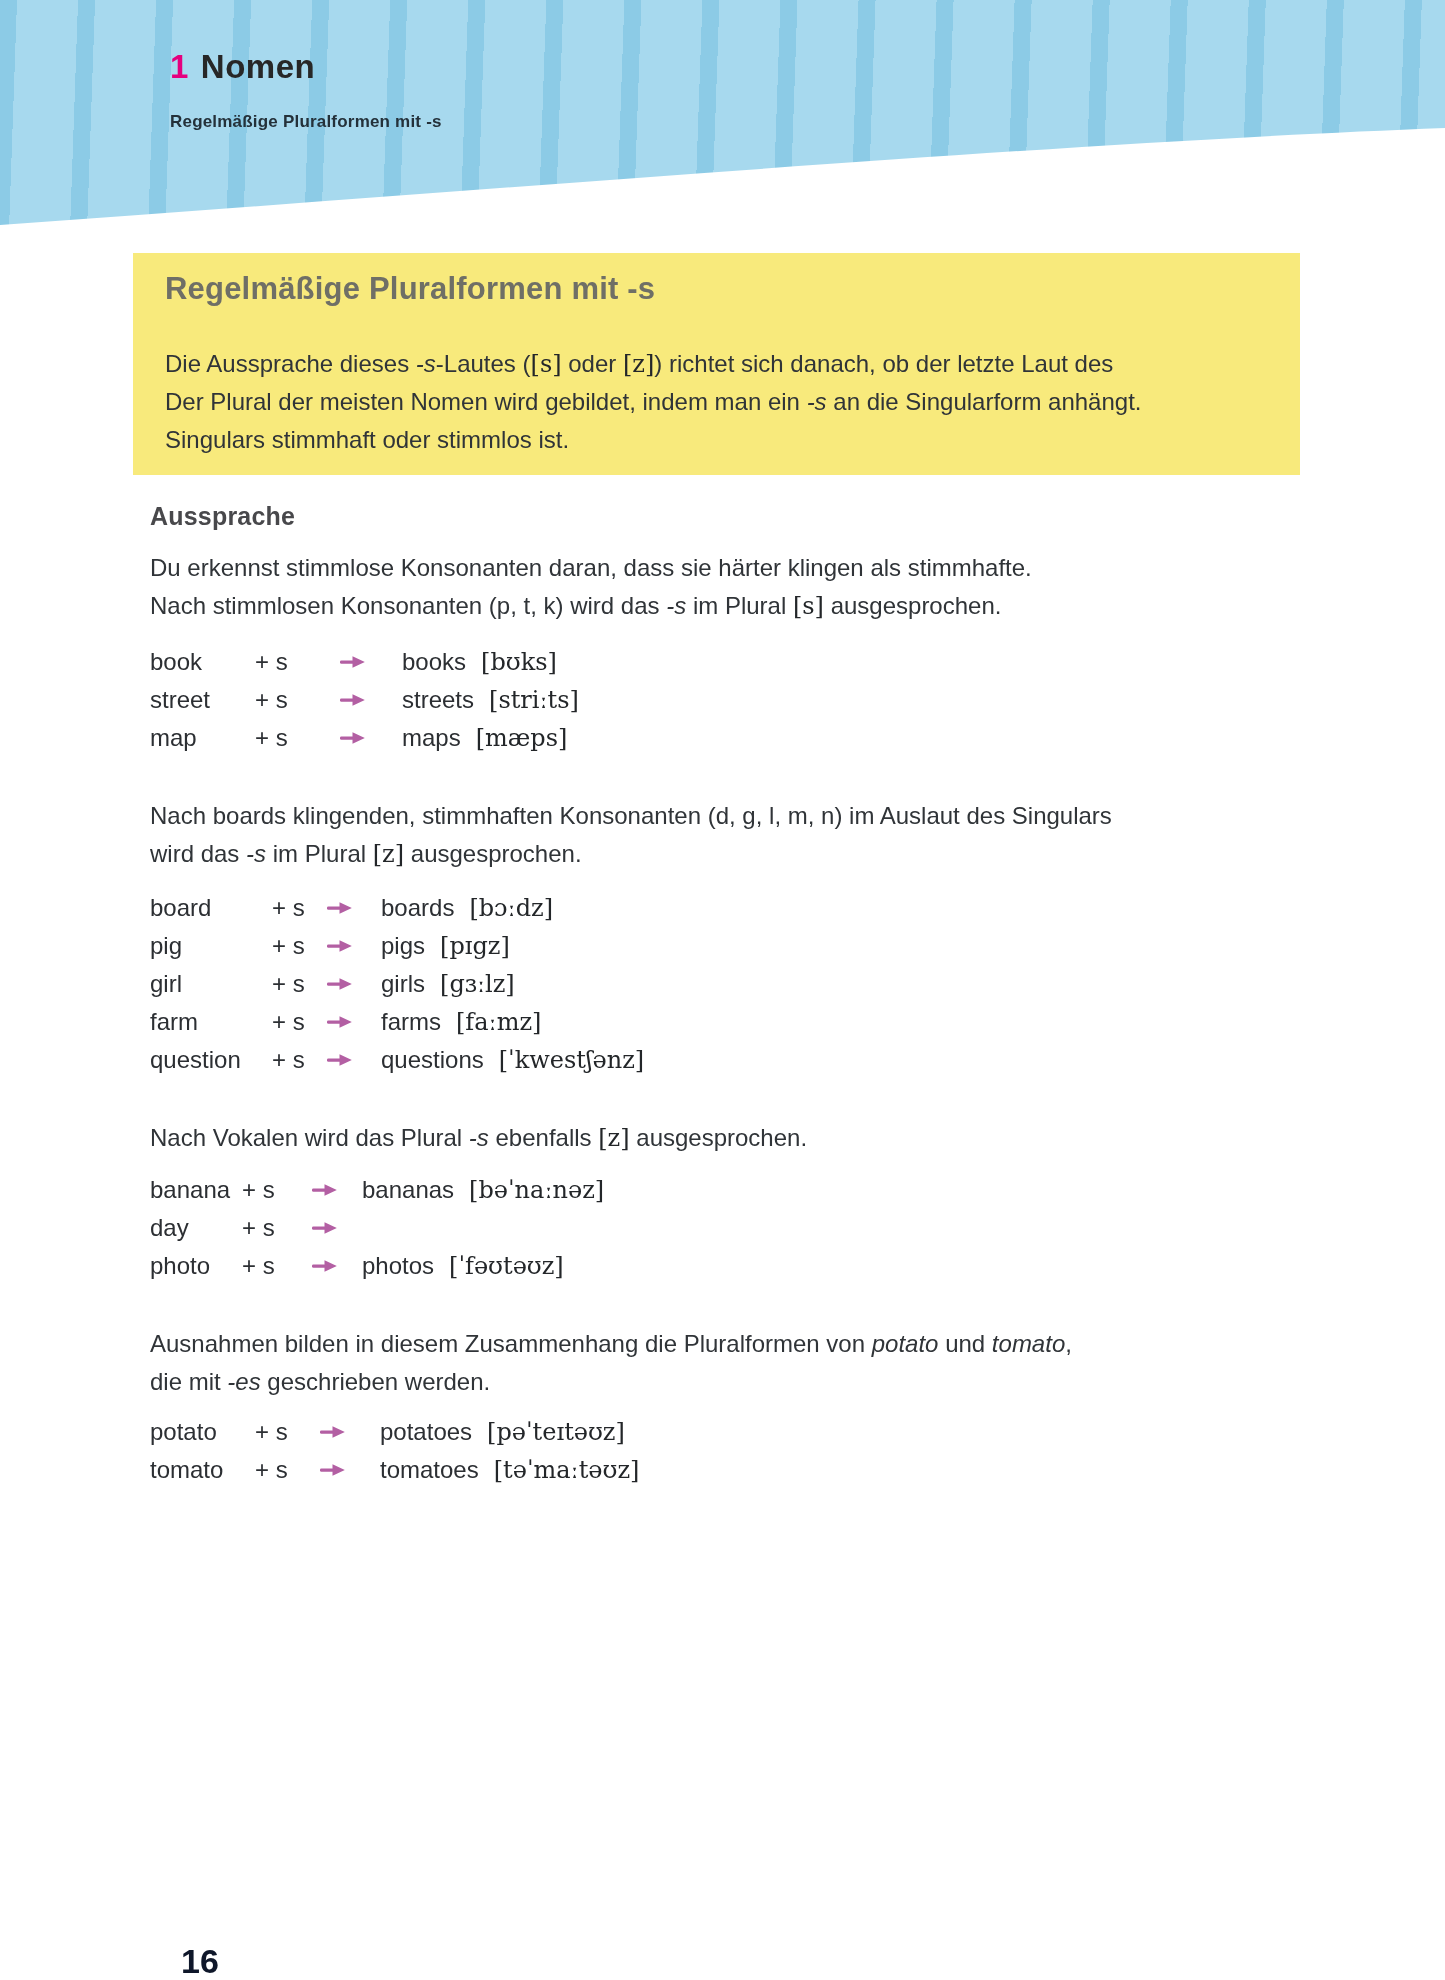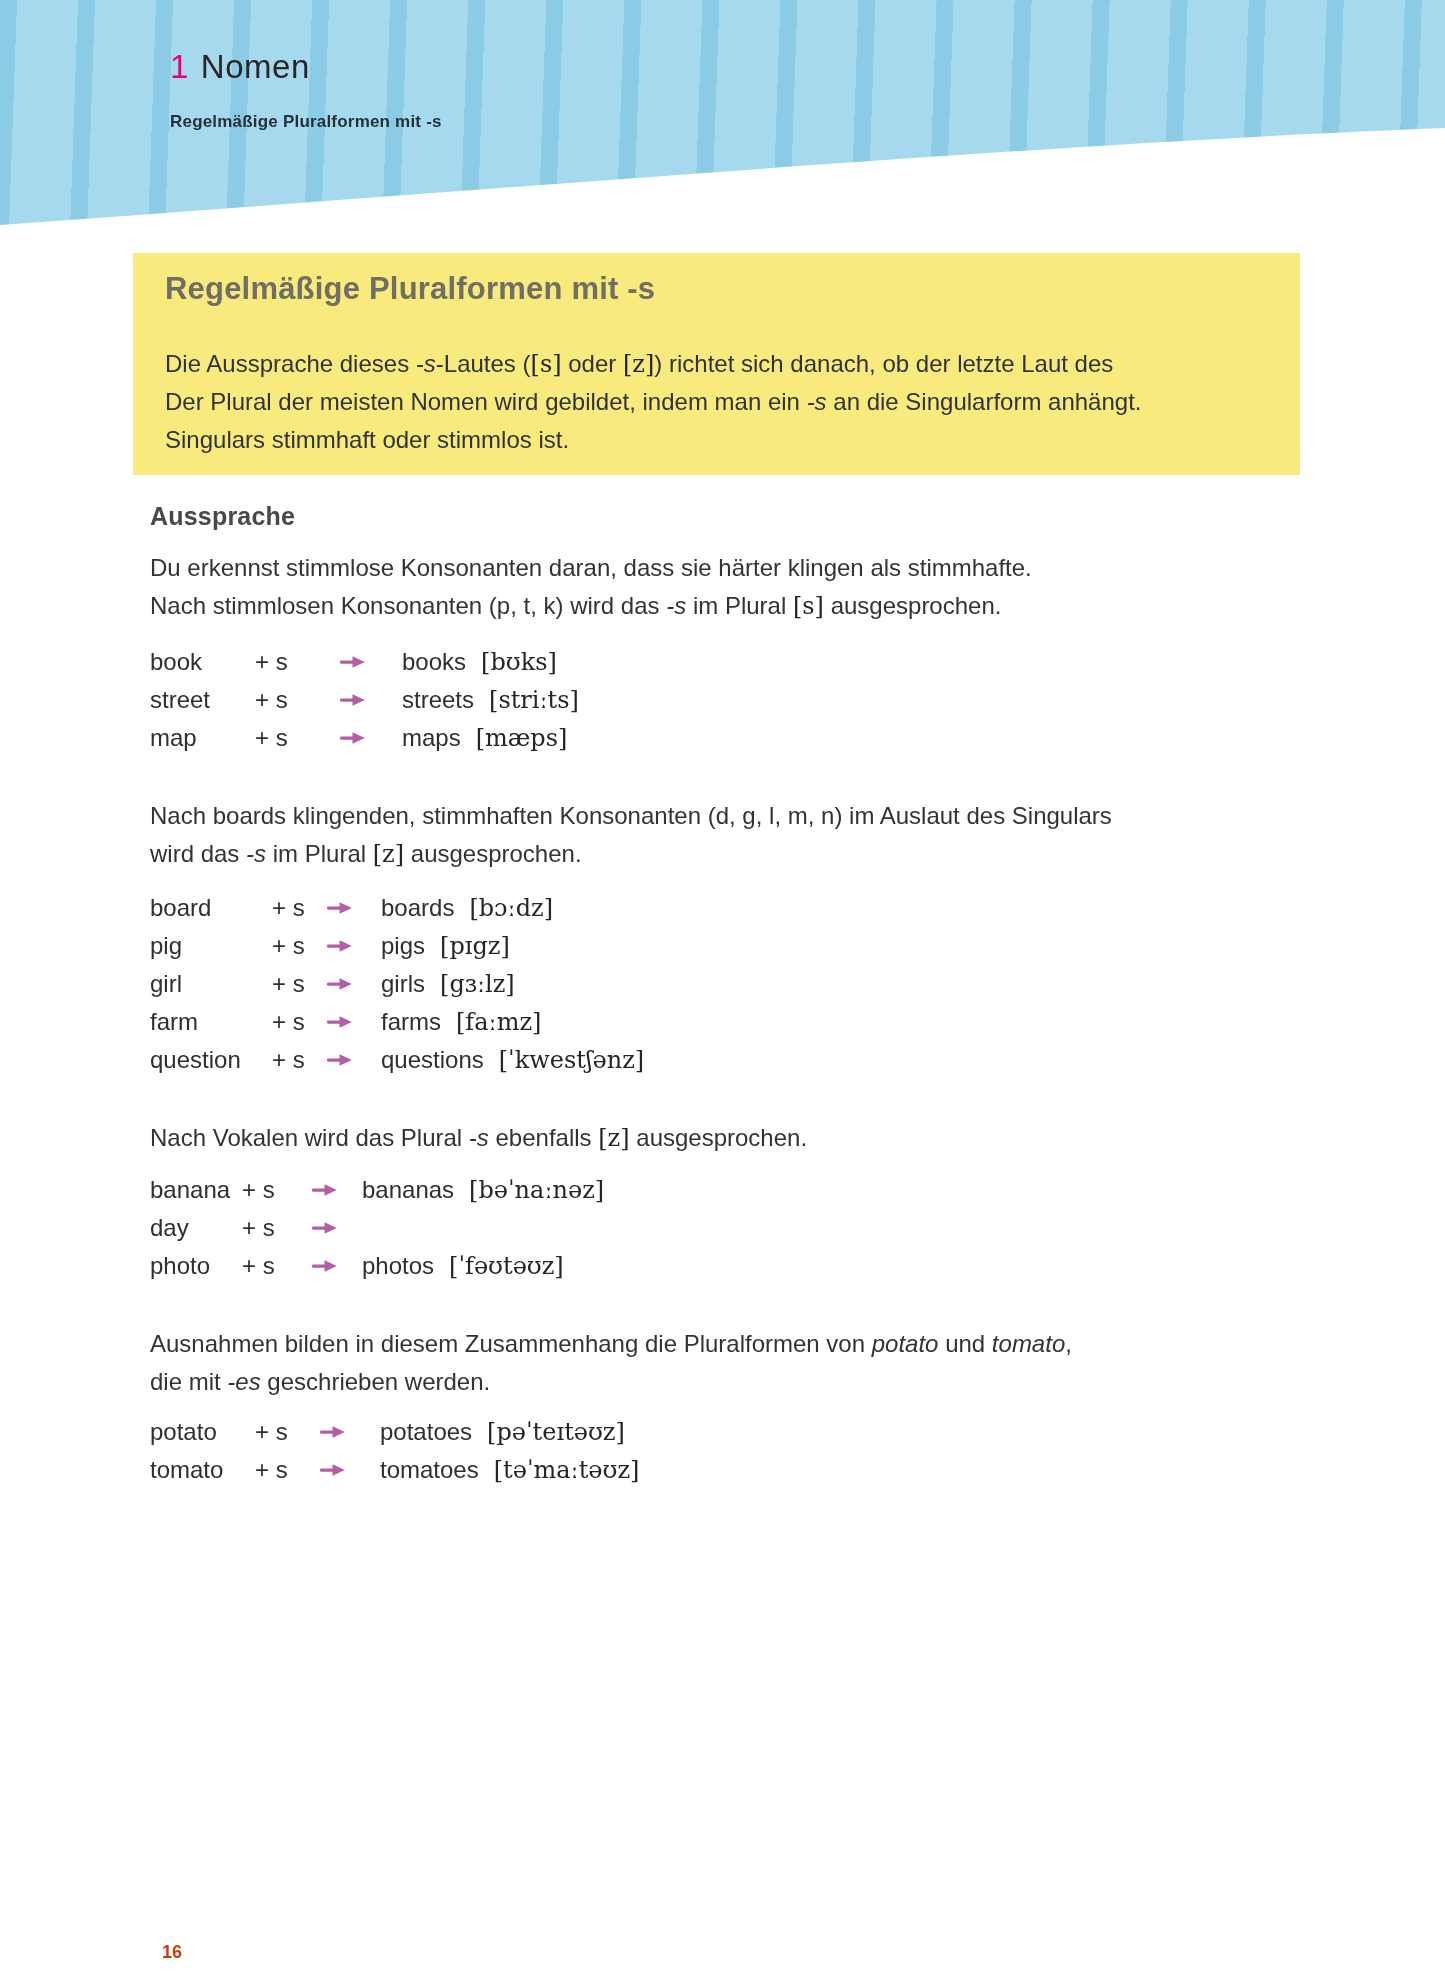--- a/index.html
+++ b/index.html
@@ -7,21 +7,21 @@
     width:1445px;height:1980px;position:relative;overflow:hidden;background:#ffffff;
     font-family:"Liberation Sans","DejaVu Sans",sans-serif;
   }
   
   .band{
     position:relative;width:1445px;height:230px;
     background:repeating-linear-gradient(92deg,#8ccbe6 0 17px,#a7d9ee 17px 78px);
     clip-path:path("M0 0 L1445 0 L1445 128 C1050 143 520 188 0 225 Z");
   }
   .band-inner{padding:46px 0 0 170px;}
-  .chapter-line{font-size:33px;font-weight:normal;line-height:42px;letter-spacing:.5px;}
+  .chapter-line{font-size:33px;font-weight:bold;line-height:42px;letter-spacing:.5px;}
   .chapter-num{color:#e5007e;margin-right:12px;}
   .chapter-title{color:#272727;}
   .band-subtitle{margin-top:24px;font-size:17px;font-weight:bold;color:#24313a;letter-spacing:.2px;}
   
   .intro-box{
     box-sizing:border-box;margin:23px 0 0 133px;width:1167px;
     background:#f8ea7c;padding:16px 32px 16px 32px;
   }
   .intro-title{font-size:31px;font-weight:bold;color:#6f6f66;line-height:40px;letter-spacing:.2px;}
   .intro-body{margin-top:36px;}
@@ -38,21 +38,21 @@
   .plural-list{margin-top:18px;}
   .plural-row{display:grid;align-items:center;height:38px;font-size:24px;color:#2c2f33;}
   .cols-a .plural-row{grid-template-columns:105px 85px 62px auto;}
   .cols-b .plural-row{grid-template-columns:122px 55px 54px auto;}
   .cols-c .plural-row{grid-template-columns:92px 70px 50px auto;}
   .cols-d .plural-row{grid-template-columns:105px 65px 60px auto;}
   .cell-ipa{font-family:"DejaVu Serif",serif;color:#232629;margin-left:15px;}
   .cell-result{white-space:nowrap;}
   .arrow-wrap{display:flex;align-items:center;}
   
-  .page-num{position:absolute;left:162px;top:1942px;font-size:18px;font-weight:bold;color:#c2410c;}
+  .page-num{position:absolute;left:181px;top:1942px;font-size:34px;font-weight:bold;color:#0f172a;}
 </style>
 </head>
 <body>
 
 <div class="band">
   <div class="band-inner">
     <div class="chapter-line">
       <span class="chapter-num">1</span><span class="chapter-title">Nomen</span>
     </div>
     <div class="band-subtitle">Regelmäßige Pluralformen mit -s</div>

